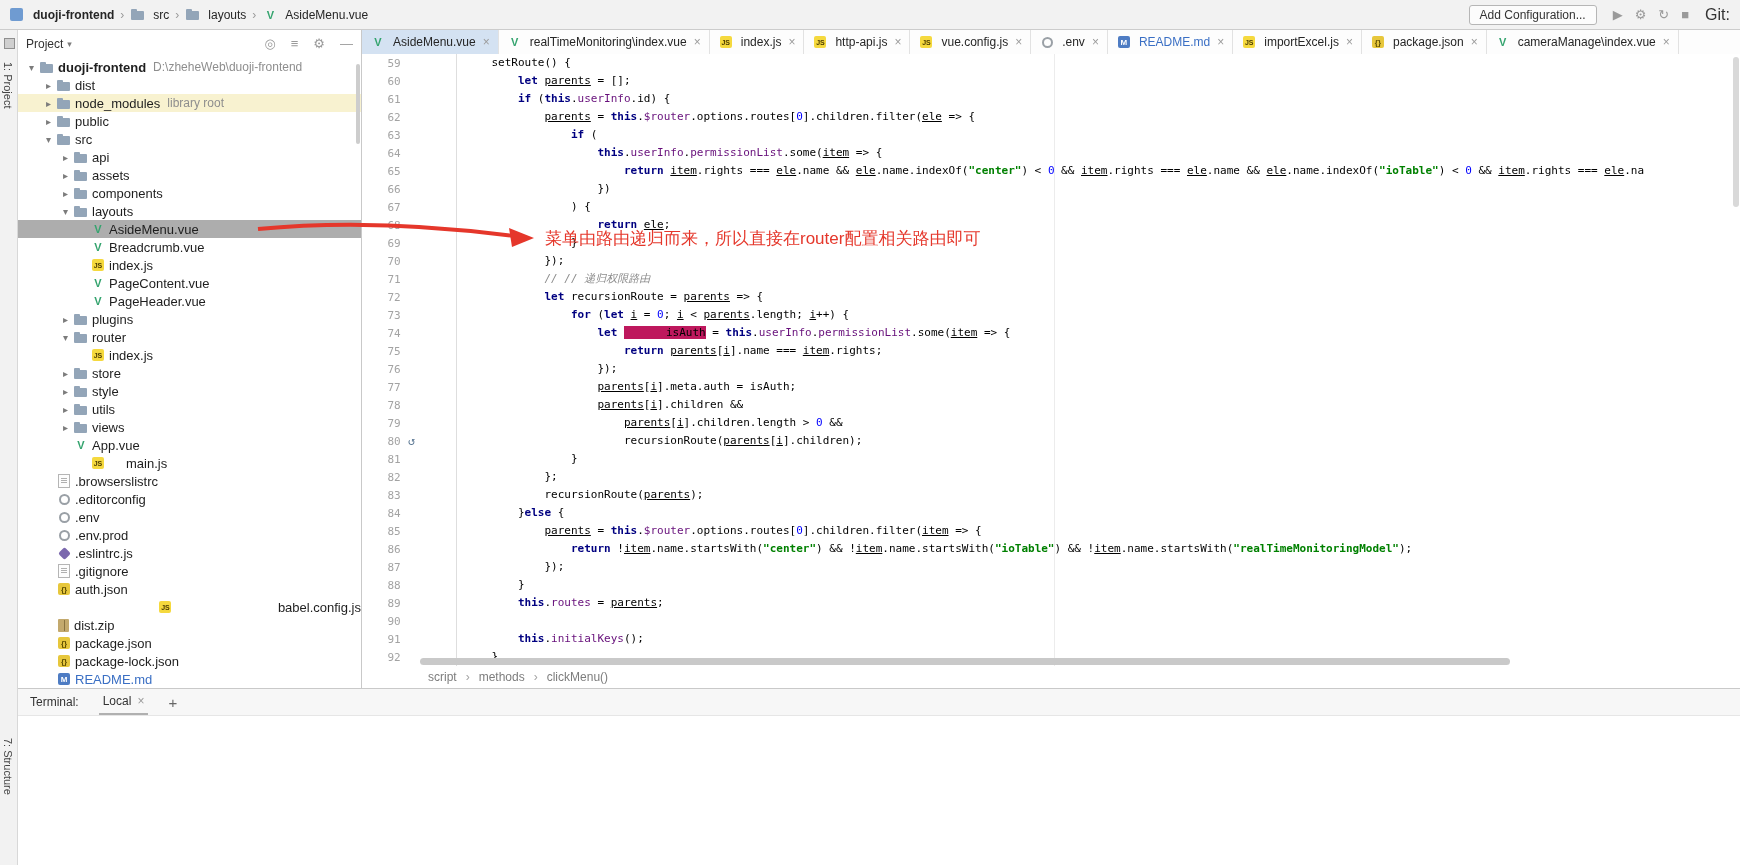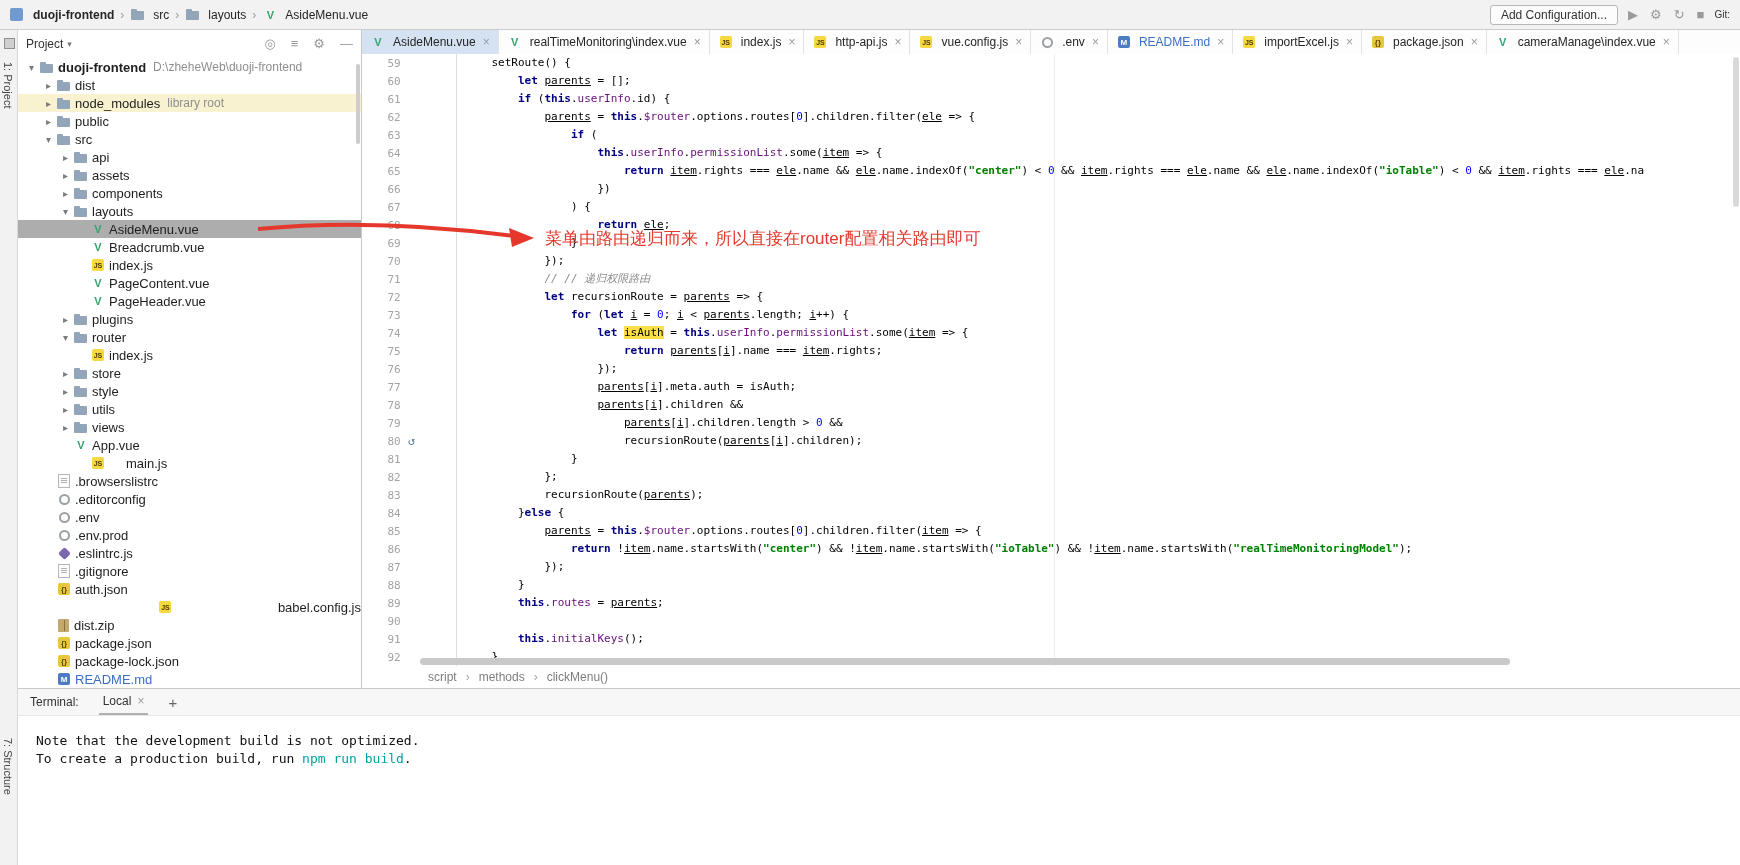--- a/index.html
+++ b/index.html
@@ -7,26 +7,26 @@
        font-family:"Liberation Sans",sans-serif;color:#1f1f1f;}
 
   
   .titlebar{position:absolute;left:0;top:0;width:1740px;height:30px;background:#f2f2f2;
             border-bottom:1px solid #ccc;display:flex;align-items:center;padding:0 10px;box-sizing:border-box;}
   .app-icon{width:13px;height:13px;background:#6f9bd1;border-radius:2px;margin-right:8px;flex:none;}
   .crumbs{display:flex;align-items:center;}
   .crumb{display:inline-flex;align-items:center;gap:4px;font-size:12px;color:#262626;margin:0 2px;}
   .crumb.bold .crumb-label{font-weight:bold;}
   .crumb-sep{color:#9a9a9a;margin:0 4px;font-size:12px;}
-  .titlebar-right{margin-left:auto;display:flex;align-items:center;gap:10px;}
+  .titlebar-right{margin-left:auto;display:flex;align-items:center;gap:16px;}
   .add-config-btn{border:1px solid #b6b6b6;border-radius:3px;background:#fcfcfc;font-size:12px;
                   padding:2px 10px;color:#333;font-family:"Liberation Sans",sans-serif;}
   .tb-icons{display:flex;gap:12px;}
   .tb-icon{color:#9a9a9a;font-size:13px;line-height:1;}
-  .git-label{font-size:10px;color:#333;}
+  .git-label{font-size:16px;color:#333;}
 
   
   .leftstrip{position:absolute;left:0;top:30px;width:18px;height:835px;background:#f2f2f2;
              border-right:1px solid #d8d8d8;box-sizing:border-box;}
   .strip-icon{position:absolute;top:8px;left:4px;width:9px;height:9px;border:1px solid #8f8f8f;background:#cfcfcf;}
   .strip-label{writing-mode:vertical-rl;font-size:11px;color:#444;position:absolute;left:2px;white-space:nowrap;}
   .strip-label.top{top:32px;}
   .strip-label.bottom{bottom:70px;}
 
   
@@ -77,21 +77,21 @@
   .gutter-ic{width:50px;padding-left:7px;color:#5f7b96;font-size:12px;}
   .code{position:absolute;left:95px;top:0;right:0;bottom:0;font-family:"DejaVu Sans Mono",monospace;
         font-size:11px;line-height:18px;white-space:pre;padding-left:8px;overflow:hidden;color:#000;}
   .code-line{height:18px;}
   .tk-kw{color:#000080;font-weight:bold;}
   .tk-str{color:#008000;font-weight:bold;}
   .tk-num{color:#0000ff;}
   .tk-cmt{color:#8c8c8c;font-style:italic;}
   .tk-fld{color:#660e7a;}
   .tk-und{text-decoration:underline;}
-  .tk-hl{background:#fde047;}
+  .tk-hl{background:#be185d;padding-left:42px;}
   .tk-cmd{color:#00a3a3;}
   .hscroll{position:absolute;left:58px;bottom:1px;width:1090px;height:7px;background:#c9c9c9;border-radius:4px;}
   .vscroll{position:absolute;right:1px;top:3px;width:6px;height:150px;background:#d9d9d9;border-radius:3px;}
   .ed-breadcrumb{position:absolute;left:0;right:0;bottom:0;height:22px;display:flex;align-items:center;gap:9px;
                  padding-left:66px;font-size:12px;color:#7d7d7d;background:#fff;}
   .bc-sep{color:#a5a5a5;}
 
   
   .terminal{position:absolute;left:18px;top:688px;width:1722px;height:126px;background:#fff;
             border-top:1px solid #c9c9c9;box-sizing:border-box;}
@@ -556,21 +556,20 @@
 
   <div class="terminal">
     <div class="term-header">
       <span class="term-label">Terminal:</span>
       <span class="term-tab">
         <span>Local</span>
         <span class="term-close">×</span>
       </span>
       <span class="term-plus">+</span>
     </div>
-    <div class="term-content"><div class="term-line"><span class="tk-pl">Note that the development build is not optimized.</span></div><div class="term-line"><span class="tk-pl">To create a production build, run </span><span class="tk-cmd">npm run build</span><span class="tk-pl">.</span></div></div>
   </div>
 
   <svg class="anno-arrow" width="1740" height="865" viewBox="0 0 1740 865">
     <path d="M258 229 C 340 221, 430 225, 514 236" stroke="#e5372b" stroke-width="4" fill="none"></path>
     <polygon points="534,238 509,228 512,247" fill="#e5372b"></polygon>
   </svg>
   <div class="anno-text">菜单由路由递归而来，所以直接在router配置相关路由即可</div>
 
 </div>
 

